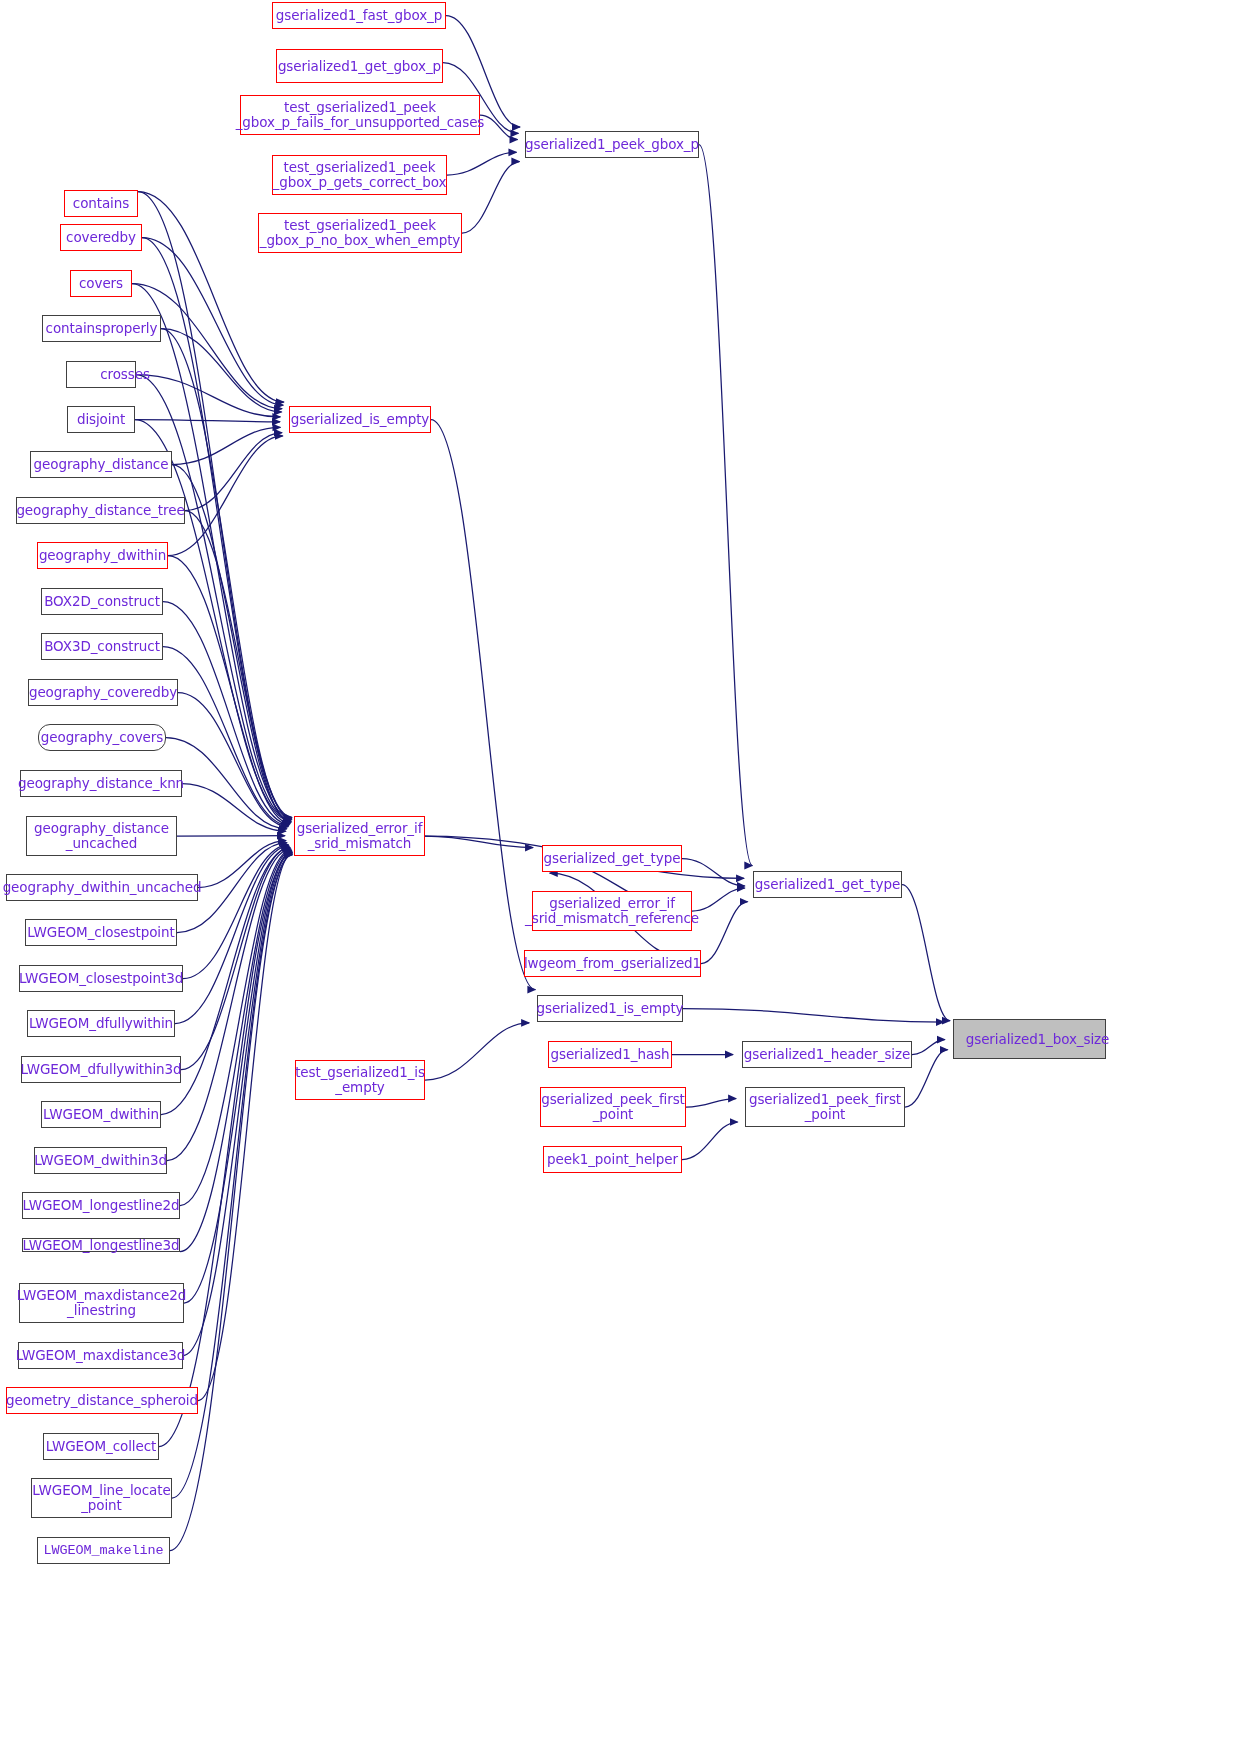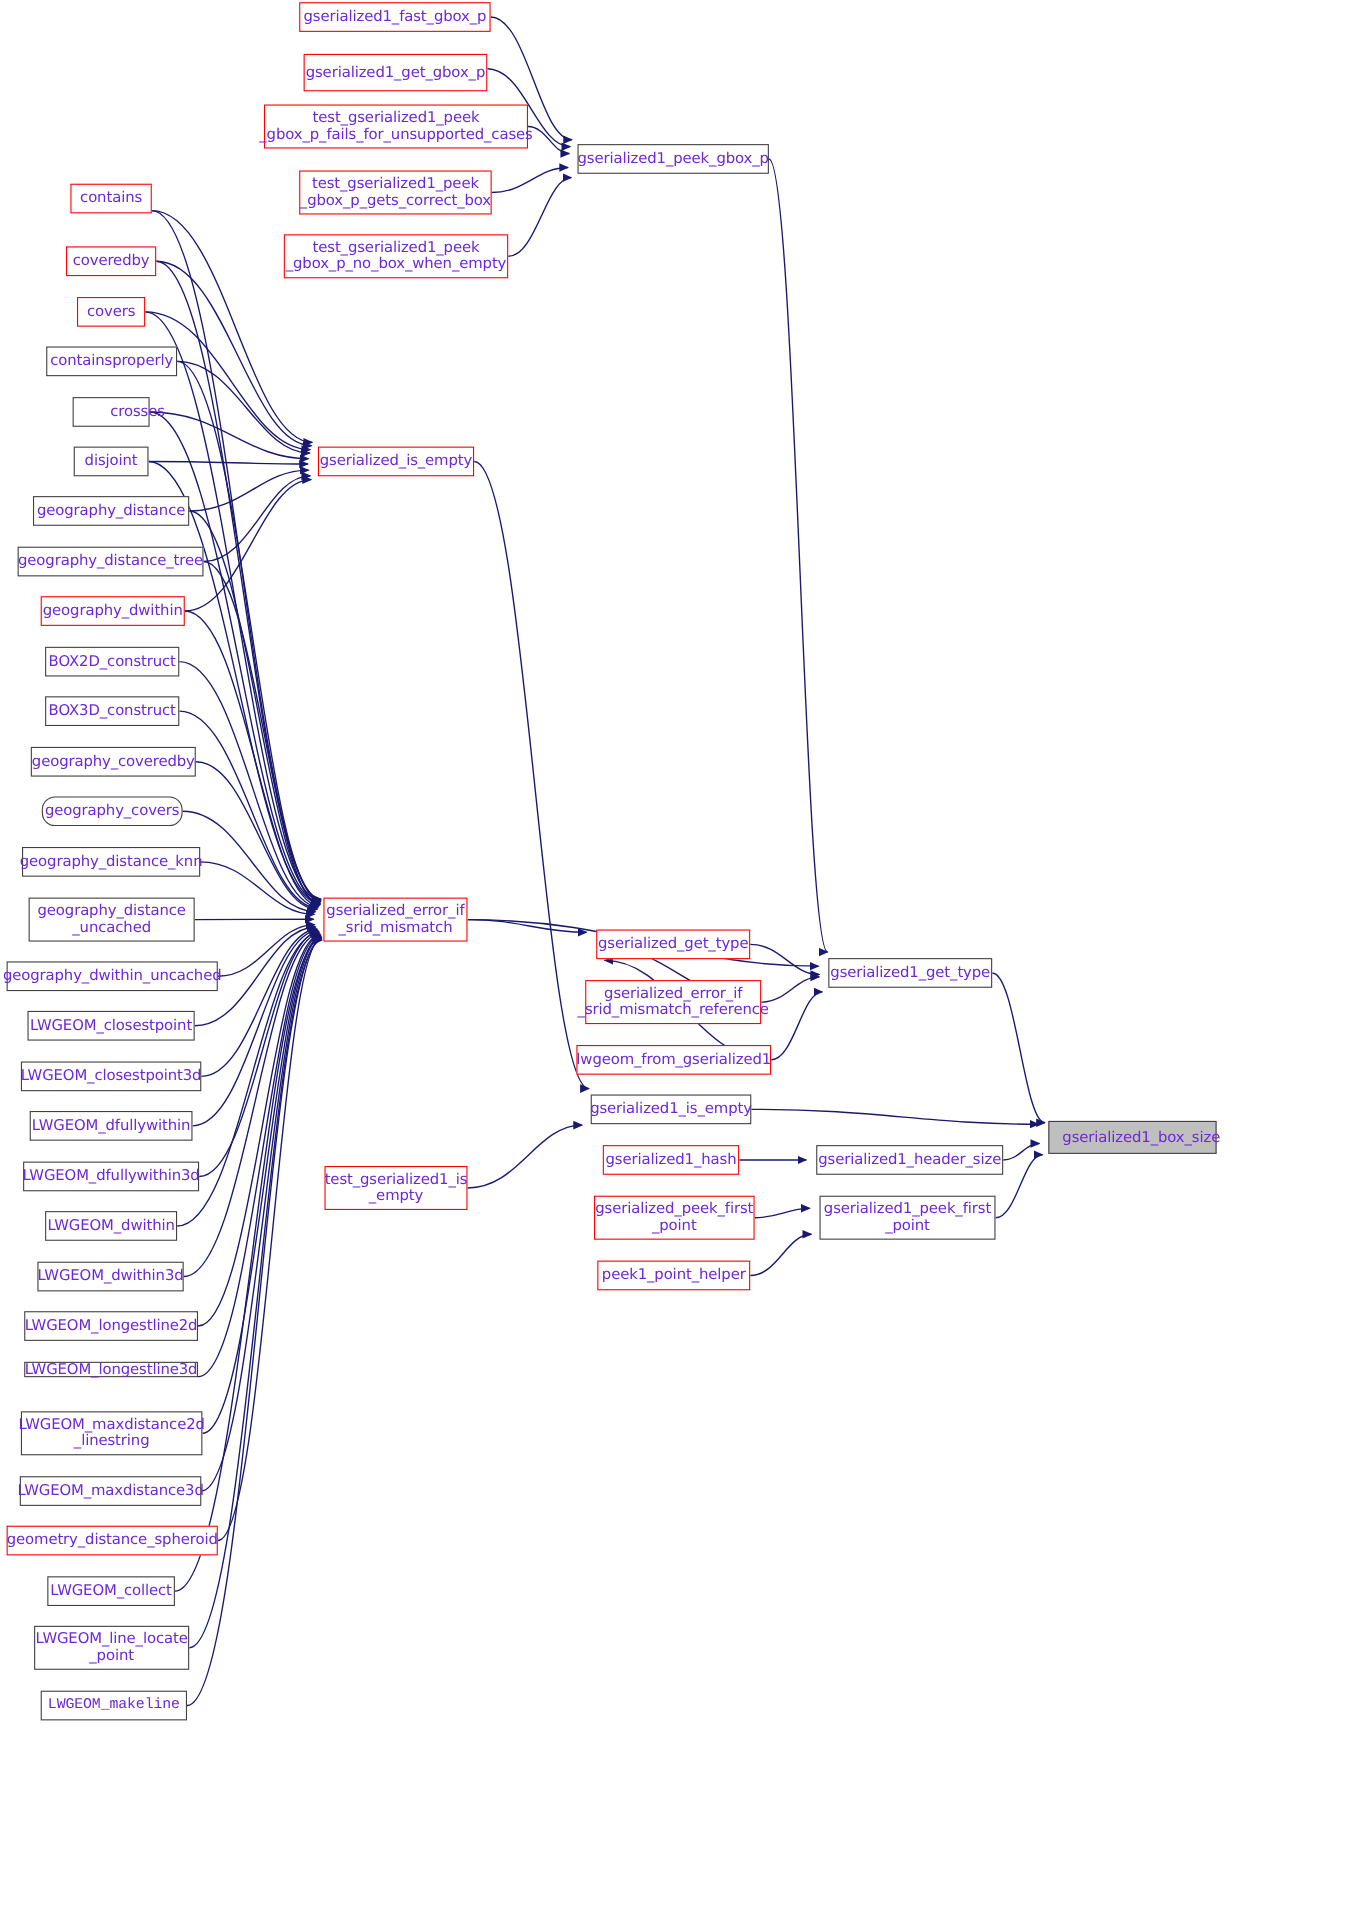--- a/index.html
+++ b/index.html
@@ -101,21 +101,21 @@
   <div id="node-layer">
       <div class="node red" style="left: 272px; top: 2px; width: 174px; height: 27px;">gserialized1_fast_gbox_p</div>
       <div class="node red" style="left: 276px; top: 49px; width: 167px; height: 34px;">gserialized1_get_gbox_p</div>
       <div class="node red" style="left: 240px; top: 95px; width: 240px; height: 40px;">test_gserialized1_peek
 _gbox_p_fails_for_unsupported_cases</div>
       <div class="node red" style="left: 272px; top: 155px; width: 175px; height: 40px;">test_gserialized1_peek
 _gbox_p_gets_correct_box</div>
       <div class="node red" style="left: 258px; top: 213px; width: 204px; height: 40px;">test_gserialized1_peek
 _gbox_p_no_box_when_empty</div>
       <div class="node" style="left: 525px; top: 131px; width: 174px; height: 27px;">gserialized1_peek_gbox_p</div>
-      <div class="node red" style="left: 64px; top: 167px; width: 74px; height: 27px;">contains</div>
+      <div class="node red" style="left: 64px; top: 190px; width: 74px; height: 27px;">contains</div>
       <div class="node red" style="left: 60px; top: 224px; width: 82px; height: 27px;">coveredby</div>
       <div class="node red" style="left: 70px; top: 270px; width: 62px; height: 27px;">covers</div>
       <div class="node" style="left: 42px; top: 315px; width: 119px; height: 27px;">containsproperly</div>
       <div class="node" style="left: 66px; top: 361px; width: 70px; height: 27px; padding-left: 48px;">crosses</div>
       <div class="node" style="left: 67px; top: 406px; width: 68px; height: 27px;">disjoint</div>
       <div class="node" style="left: 30px; top: 451px; width: 142px; height: 27px;">geography_distance</div>
       <div class="node" style="left: 16px; top: 497px; width: 169px; height: 27px;">geography_distance_tree</div>
       <div class="node red" style="left: 37px; top: 542px; width: 131px; height: 27px;">geography_dwithin</div>
       <div class="node" style="left: 41px; top: 588px; width: 122px; height: 27px;">BOX2D_construct</div>
       <div class="node" style="left: 41px; top: 633px; width: 122px; height: 27px;">BOX3D_construct</div>
@@ -152,15 +152,15 @@
       <div class="node red" style="left: 524px; top: 950px; width: 177px; height: 27px;">lwgeom_from_gserialized1</div>
       <div class="node" style="left: 537px; top: 995px; width: 146px; height: 27px;">gserialized1_is_empty</div>
       <div class="node red" style="left: 548px; top: 1041px; width: 124px; height: 27px;">gserialized1_hash</div>
       <div class="node red" style="left: 540px; top: 1087px; width: 146px; height: 40px;">gserialized_peek_first
 _point</div>
       <div class="node red" style="left: 543px; top: 1146px; width: 139px; height: 27px;">peek1_point_helper</div>
       <div class="node" style="left: 753px; top: 871px; width: 149px; height: 27px;">gserialized1_get_type</div>
       <div class="node" style="left: 742px; top: 1041px; width: 170px; height: 27px;">gserialized1_header_size</div>
       <div class="node" style="left: 745px; top: 1087px; width: 160px; height: 40px;">gserialized1_peek_first
 _point</div>
-      <div class="node highlight" style="left: 953px; top: 1019px; width: 153px; height: 30px; padding-left: 16px;">gserialized1_box_size</div>
+      <div class="node highlight" style="left: 953px; top: 1019px; width: 153px; height: 40px; padding-left: 16px;">gserialized1_box_size</div>
     </div>
 </div>
 
 </body></html>

